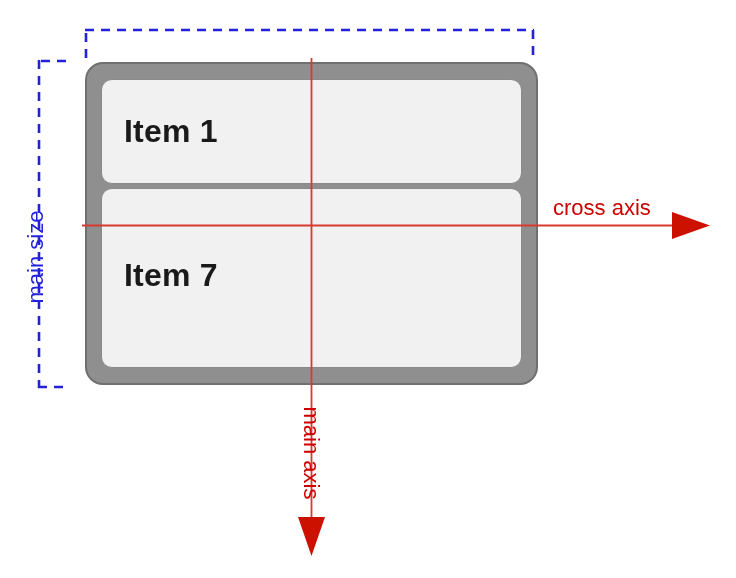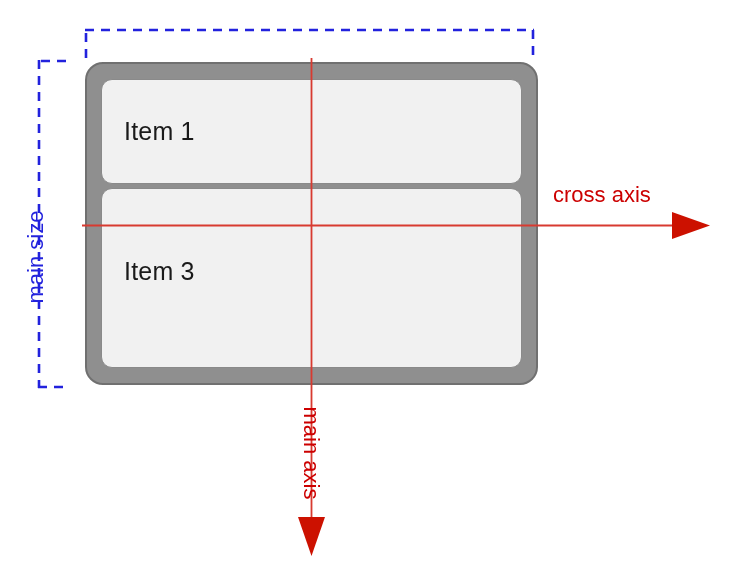--- a/index.html
+++ b/index.html
@@ -42,22 +42,23 @@
   }
   .flex-item {
     box-sizing: border-box;
     background: #f1f1f1;
     border: 1.5px solid #8a8a8a;
     border-radius: 11px;
     display: flex;
     align-items: center;
     padding-left: 22px;
     color: #1a1a1a;
-    font-size: 25px;
+    font-size: 32px;
     letter-spacing: 0.2px;
+    font-weight: bold;
   }
   .item-1 { height: 105px; }
   .item-2 { height: 180px; align-items: flex-start; padding-top: 68px; }
 
   
   .label {
     position: absolute;
     white-space: nowrap;
     font-size: 22px;
     line-height: 1;
@@ -65,21 +66,21 @@
   .label-red { color: #cc0000; }
   .label-blue { color: #2222dd; }
 
   #cross-size-label { left: 256px; top: 10px; }
   #main-size-label {
     left: -10px;
     top: 246px;
     transform: rotate(-90deg);
     transform-origin: center center;
   }
-  #cross-axis-label { left: 553px; top: 184px; }
+  #cross-axis-label { left: 553px; top: 197px; }
   #main-axis-label {
     left: 265px;
     top: 442px;
     transform: rotate(90deg);
     transform-origin: center center;
   }
 </style>
 </head>
 <body>
 
@@ -96,21 +97,21 @@
       <path d="M 39 60 L 39 388"></path>
       <path d="M 38 387 L 66 387"></path>
     </g>
   </svg>
 
   <div class="flex-container">
     <div class="flex-item item-1">
       <span>Item 1</span>
     </div>
     <div class="flex-item item-2">
-      <span>Item 3</span>
+      <span>Item 7</span>
     </div>
   </div>
 
   <svg class="layer">
 
     <line x1="82" y1="225.5" x2="676" y2="225.5" stroke="#d83a30" stroke-width="1.8"></line>
     <polygon points="672,212 710,225.5 672,239" fill="#cc1100"></polygon>
 
     <line x1="311.5" y1="58" x2="311.5" y2="520" stroke="#d83a30" stroke-width="1.8"></line>
     <polygon points="298,517 325,517 311.5,556" fill="#cc1100"></polygon>

